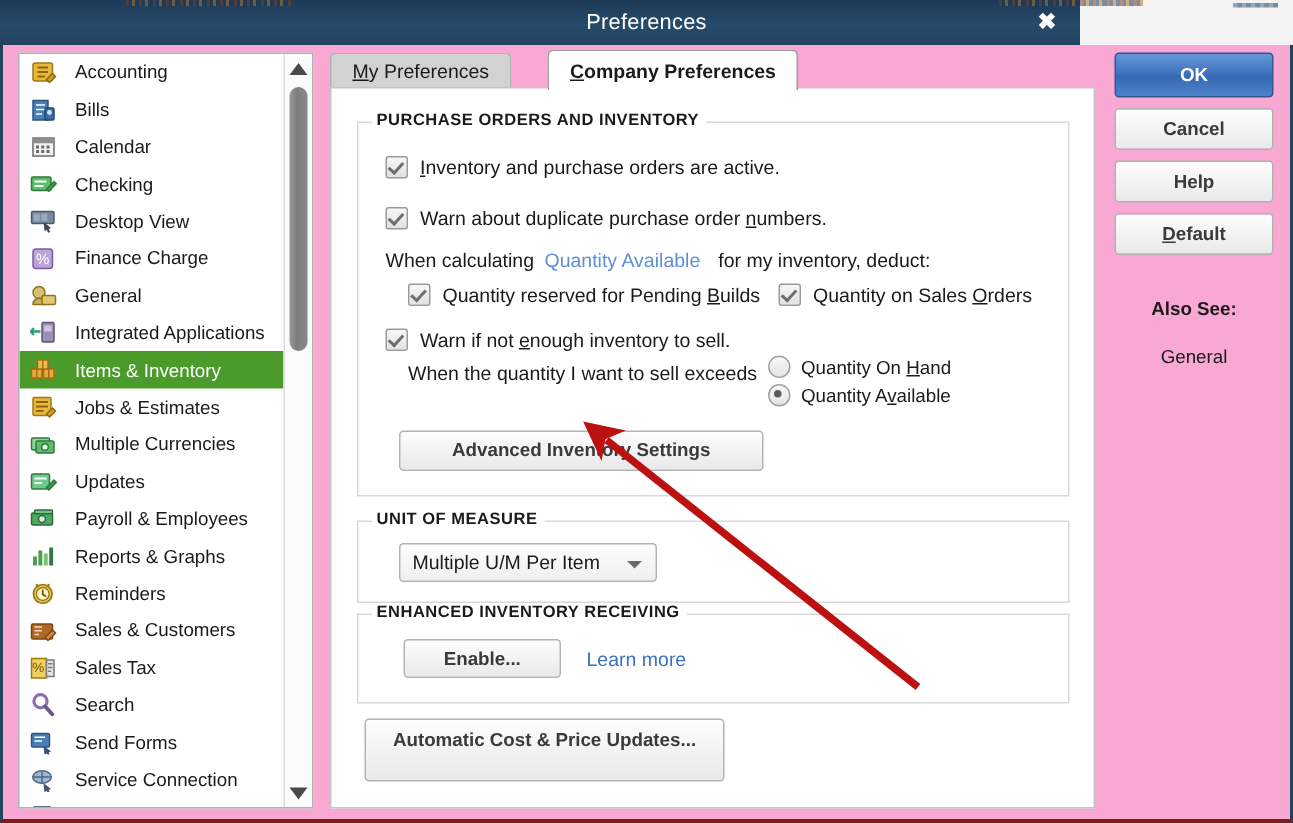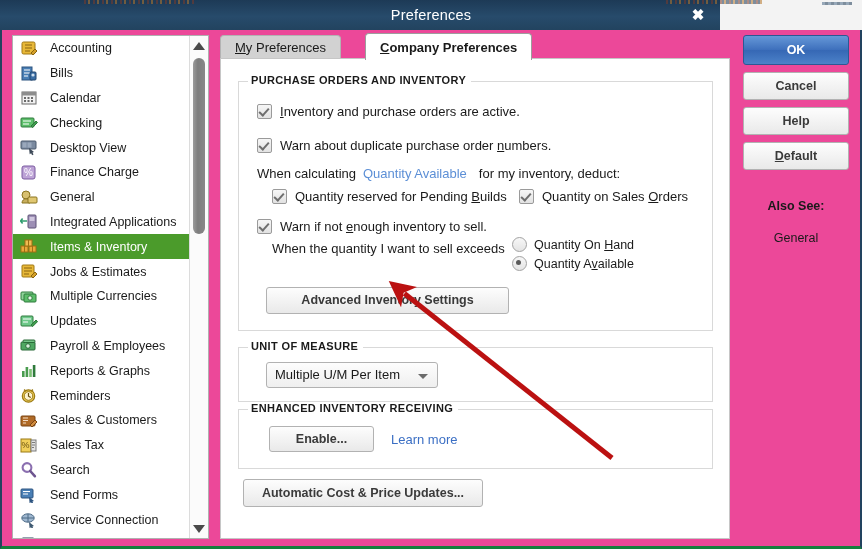--- a/index.html
+++ b/index.html
@@ -63,24 +63,24 @@
     text-align: center;
     cursor: pointer;
   }
 
   
   .dialog-body {
     position: absolute;
     left: 0; top: 30px;
     width: 862px;
     height: 519px;
-    background: #ec4899;
+    background: #f9a8d4;
     border-left: 2px solid #22435f;
     border-right: 2px solid #22435f;
-    border-bottom: 3px solid #15803d;
+    border-bottom: 3px solid #7f1d1d;
     box-sizing: border-box;
   }
 
   
   .sidebar {
     position: absolute;
     left: 10px; top: 5px;
     width: 197px;
     height: 504px;
     background: #ffffff;
@@ -302,21 +302,21 @@
     font-size: 12.5px;
     font-weight: bold;
     color: #3a3a3a;
     text-align: center;
     cursor: pointer;
     box-sizing: border-box;
     white-space: nowrap;
   }
   #btn-adv { position: absolute; left: 27px; top: 205px; width: 243px; height: 27px; line-height: 25px; }
   #btn-enable { position: absolute; left: 30px; top: 16px; width: 105px; height: 26px; line-height: 24px; }
-  #btn-auto { position: absolute; left: 22px; top: 420px; width: 240px; height: 28px; line-height: 26px; }
+  #btn-auto { position: absolute; left: 22px; top: 420px; width: 240px; height: 42px; line-height: 26px; }
 
   
   .combo {
     position: absolute;
     left: 27px; top: 14px;
     width: 172px; height: 26px;
     border: 1px solid #b2b2b2;
     border-radius: 3px;
     background: linear-gradient(to bottom, #fdfdfd, #efefef);
     box-sizing: border-box;

